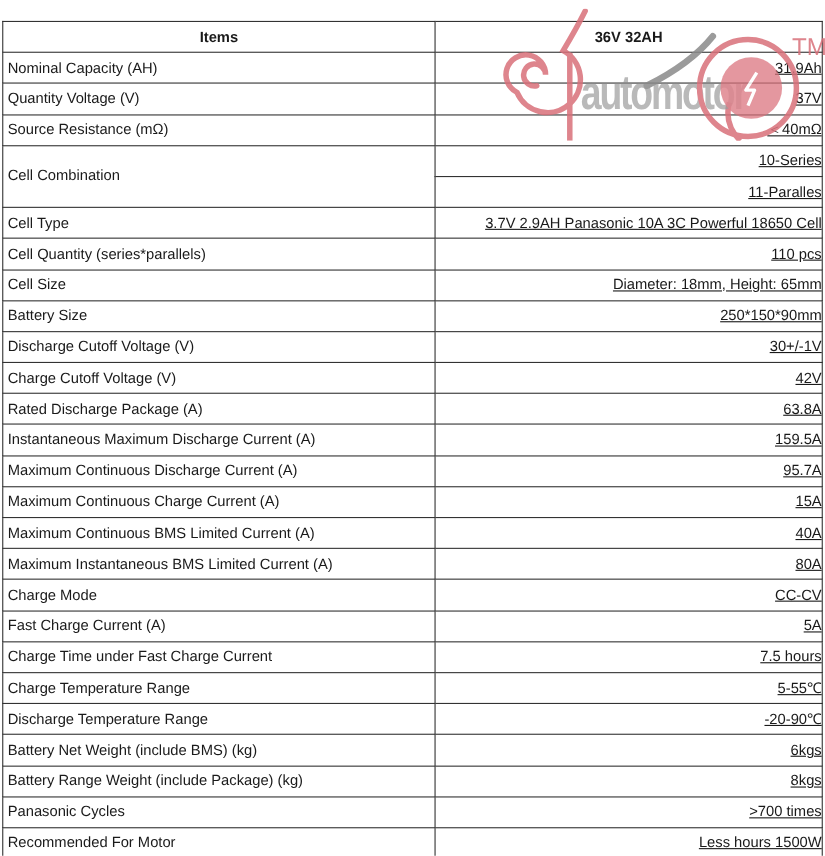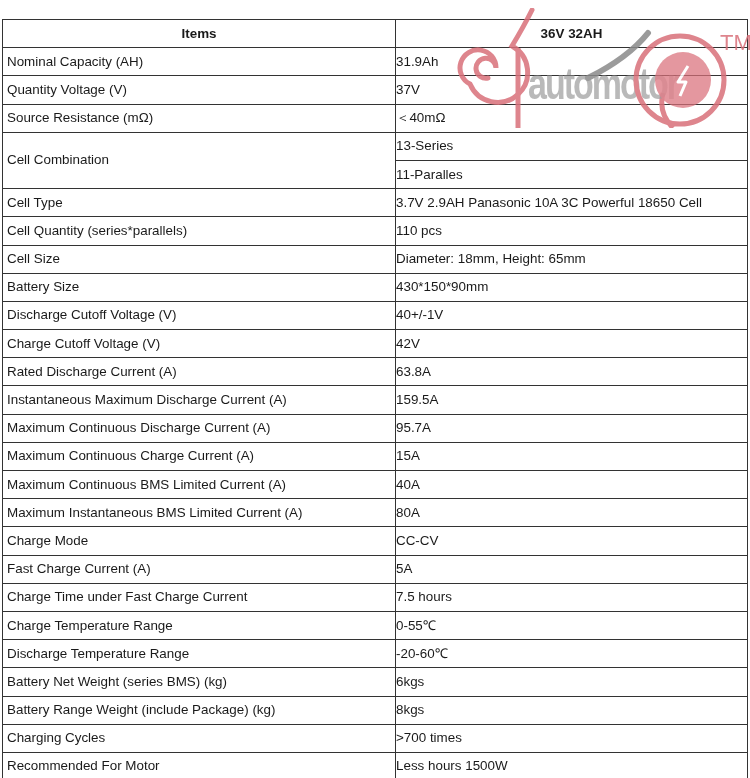--- a/index.html
+++ b/index.html
@@ -6,21 +6,21 @@
   body { width: 750px; height: 778px; position: relative; overflow: hidden;
          font-family: "Liberation Sans", sans-serif; color: #1a1a1a; }
   table.spec { position: absolute; left: 2px; top: 19px; width: 745px;
                border-collapse: collapse; table-layout: fixed; }
   table.spec td, table.spec th { border: 1.5px solid #333; height: 27.2px; padding: 0;
                font-size: 13.4px; line-height: 16px; font-weight: normal; }
   table.spec col.c1 { width: 393px; }
   table.spec col.c2 { width: 352px; }
   th { font-weight: bold !important; text-align: center; }
   td.item { text-align: left; padding-left: 4px !important; margin-left: 39px; }
-  td.val { text-align: left; }
+  td.val { text-align: right; text-decoration: underline; }
   .watermark { position: absolute; left: 448px; top: 8px; width: 302px; height: 120px;
                pointer-events: none; opacity: 0.85; }
 </style>
 </head>
 <body>
 
 <table class="spec">
   <colgroup>
       <col class="c1">
       <col class="c2">
@@ -39,51 +39,51 @@
     <tr>
         <td class="item">Quantity Voltage (V)</td>
         <td class="val">37V</td>
       </tr>
     <tr>
         <td class="item">Source Resistance (mΩ)</td>
         <td class="val">＜40mΩ</td>
       </tr>
     <tr>
         <td class="item" rowspan="2">Cell Combination</td>
-        <td class="val">13-Series</td>
+        <td class="val">10-Series</td>
       </tr>
     <tr>
         <td class="val">11-Paralles</td>
       </tr>
     <tr>
         <td class="item">Cell Type</td>
         <td class="val">3.7V 2.9AH Panasonic 10A 3C Powerful 18650 Cell</td>
       </tr>
     <tr>
         <td class="item">Cell Quantity (series*parallels)</td>
         <td class="val">110 pcs</td>
       </tr>
     <tr>
         <td class="item">Cell Size</td>
         <td class="val">Diameter: 18mm,  Height: 65mm</td>
       </tr>
     <tr>
         <td class="item">Battery Size</td>
-        <td class="val">430*150*90mm</td>
+        <td class="val">250*150*90mm</td>
       </tr>
     <tr>
         <td class="item">Discharge Cutoff Voltage (V)</td>
-        <td class="val">40+/-1V</td>
+        <td class="val">30+/-1V</td>
       </tr>
     <tr>
         <td class="item">Charge Cutoff Voltage (V)</td>
         <td class="val">42V</td>
       </tr>
     <tr>
-        <td class="item">Rated Discharge Current (A)</td>
+        <td class="item">Rated Discharge Package (A)</td>
         <td class="val">63.8A</td>
       </tr>
     <tr>
         <td class="item">Instantaneous Maximum Discharge Current (A)</td>
         <td class="val">159.5A</td>
       </tr>
     <tr>
         <td class="item">Maximum Continuous Discharge Current (A)</td>
         <td class="val">95.7A</td>
       </tr>
@@ -106,36 +106,36 @@
     <tr>
         <td class="item">Fast Charge Current (A)</td>
         <td class="val">5A</td>
       </tr>
     <tr>
         <td class="item">Charge Time under Fast Charge Current</td>
         <td class="val">7.5 hours</td>
       </tr>
     <tr>
         <td class="item">Charge Temperature Range</td>
-        <td class="val">0-55℃</td>
+        <td class="val">5-55℃</td>
       </tr>
     <tr>
         <td class="item">Discharge Temperature Range</td>
-        <td class="val">-20-60℃</td>
+        <td class="val">-20-90℃</td>
       </tr>
     <tr>
-        <td class="item">Battery Net Weight (series BMS)  (kg)</td>
+        <td class="item">Battery Net Weight (include BMS)  (kg)</td>
         <td class="val">6kgs</td>
       </tr>
     <tr>
         <td class="item">Battery Range Weight (include Package) (kg)</td>
         <td class="val">8kgs</td>
       </tr>
     <tr>
-        <td class="item">Charging Cycles</td>
+        <td class="item">Panasonic Cycles</td>
         <td class="val">&gt;700 times</td>
       </tr>
     <tr>
         <td class="item">Recommended For Motor</td>
         <td class="val">Less hours 1500W</td>
       </tr>
   </tbody>
 </table>
 
 <div class="watermark">

